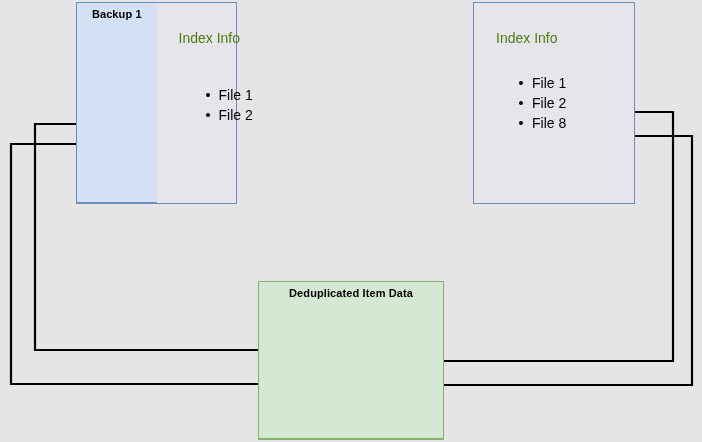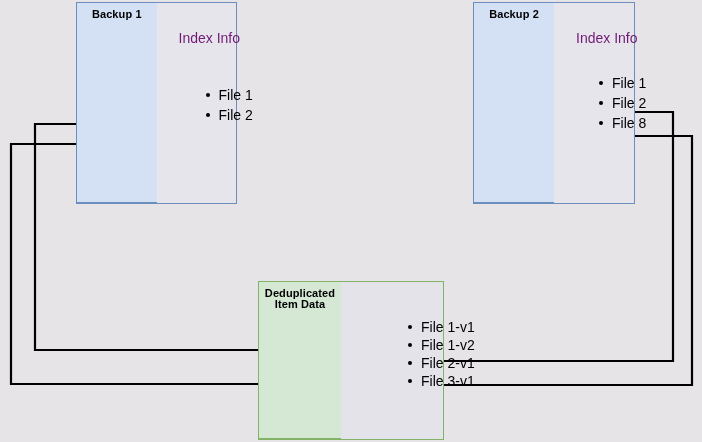--- a/index.html
+++ b/index.html
@@ -64,21 +64,21 @@
     padding: 6px 0 6px 0;
   }
   .box-body {
     position: relative;
     flex: 1 1 auto;
     width: 100%;
   }
   .caption {
     position: absolute;
     font-size: 14px;
-    color: #701a75;
+    color: #4d7c0f;
     white-space: nowrap;
   }
   ul.file-list {
     position: absolute;
     list-style: none;
     margin: 0;
     padding: 0;
   }
   ul.file-list li {
     position: relative;
@@ -133,36 +133,27 @@
     <div class="box-body">
       <span class="caption" style="left:22px; top:27px;">Index Info</span>
       <ul class="file-list" style="left:47px; top:82px;">
         <li>File 1</li>
         <li>File 2</li>
       </ul>
     </div>
   </div>
 
   <div class="box blue" style="left:473px; top:2px; width:162px; height:202px;">
-    <div class="box-header">Backup 2</div>
     <div class="box-body">
       <span class="caption" style="left:22px; top:27px;">Index Info</span>
       <ul class="file-list" style="left:43px; top:70px;">
         <li>File 1</li>
         <li>File 2</li>
         <li>File 8</li>
       </ul>
     </div>
   </div>
 
   <div class="box green" style="left:258px; top:281px; width:186px; height:159px;">
     <div class="box-header">Deduplicated Item Data</div>
-    <div class="box-body">
-      <ul class="file-list ded-list" style="left:45px; top:36px;">
-        <li>File 1-v1</li>
-        <li>File 1-v2</li>
-        <li>File 2-v1</li>
-        <li>File 3-v1</li>
-      </ul>
-    </div>
   </div>
 
 </div>
 
 </body></html>

